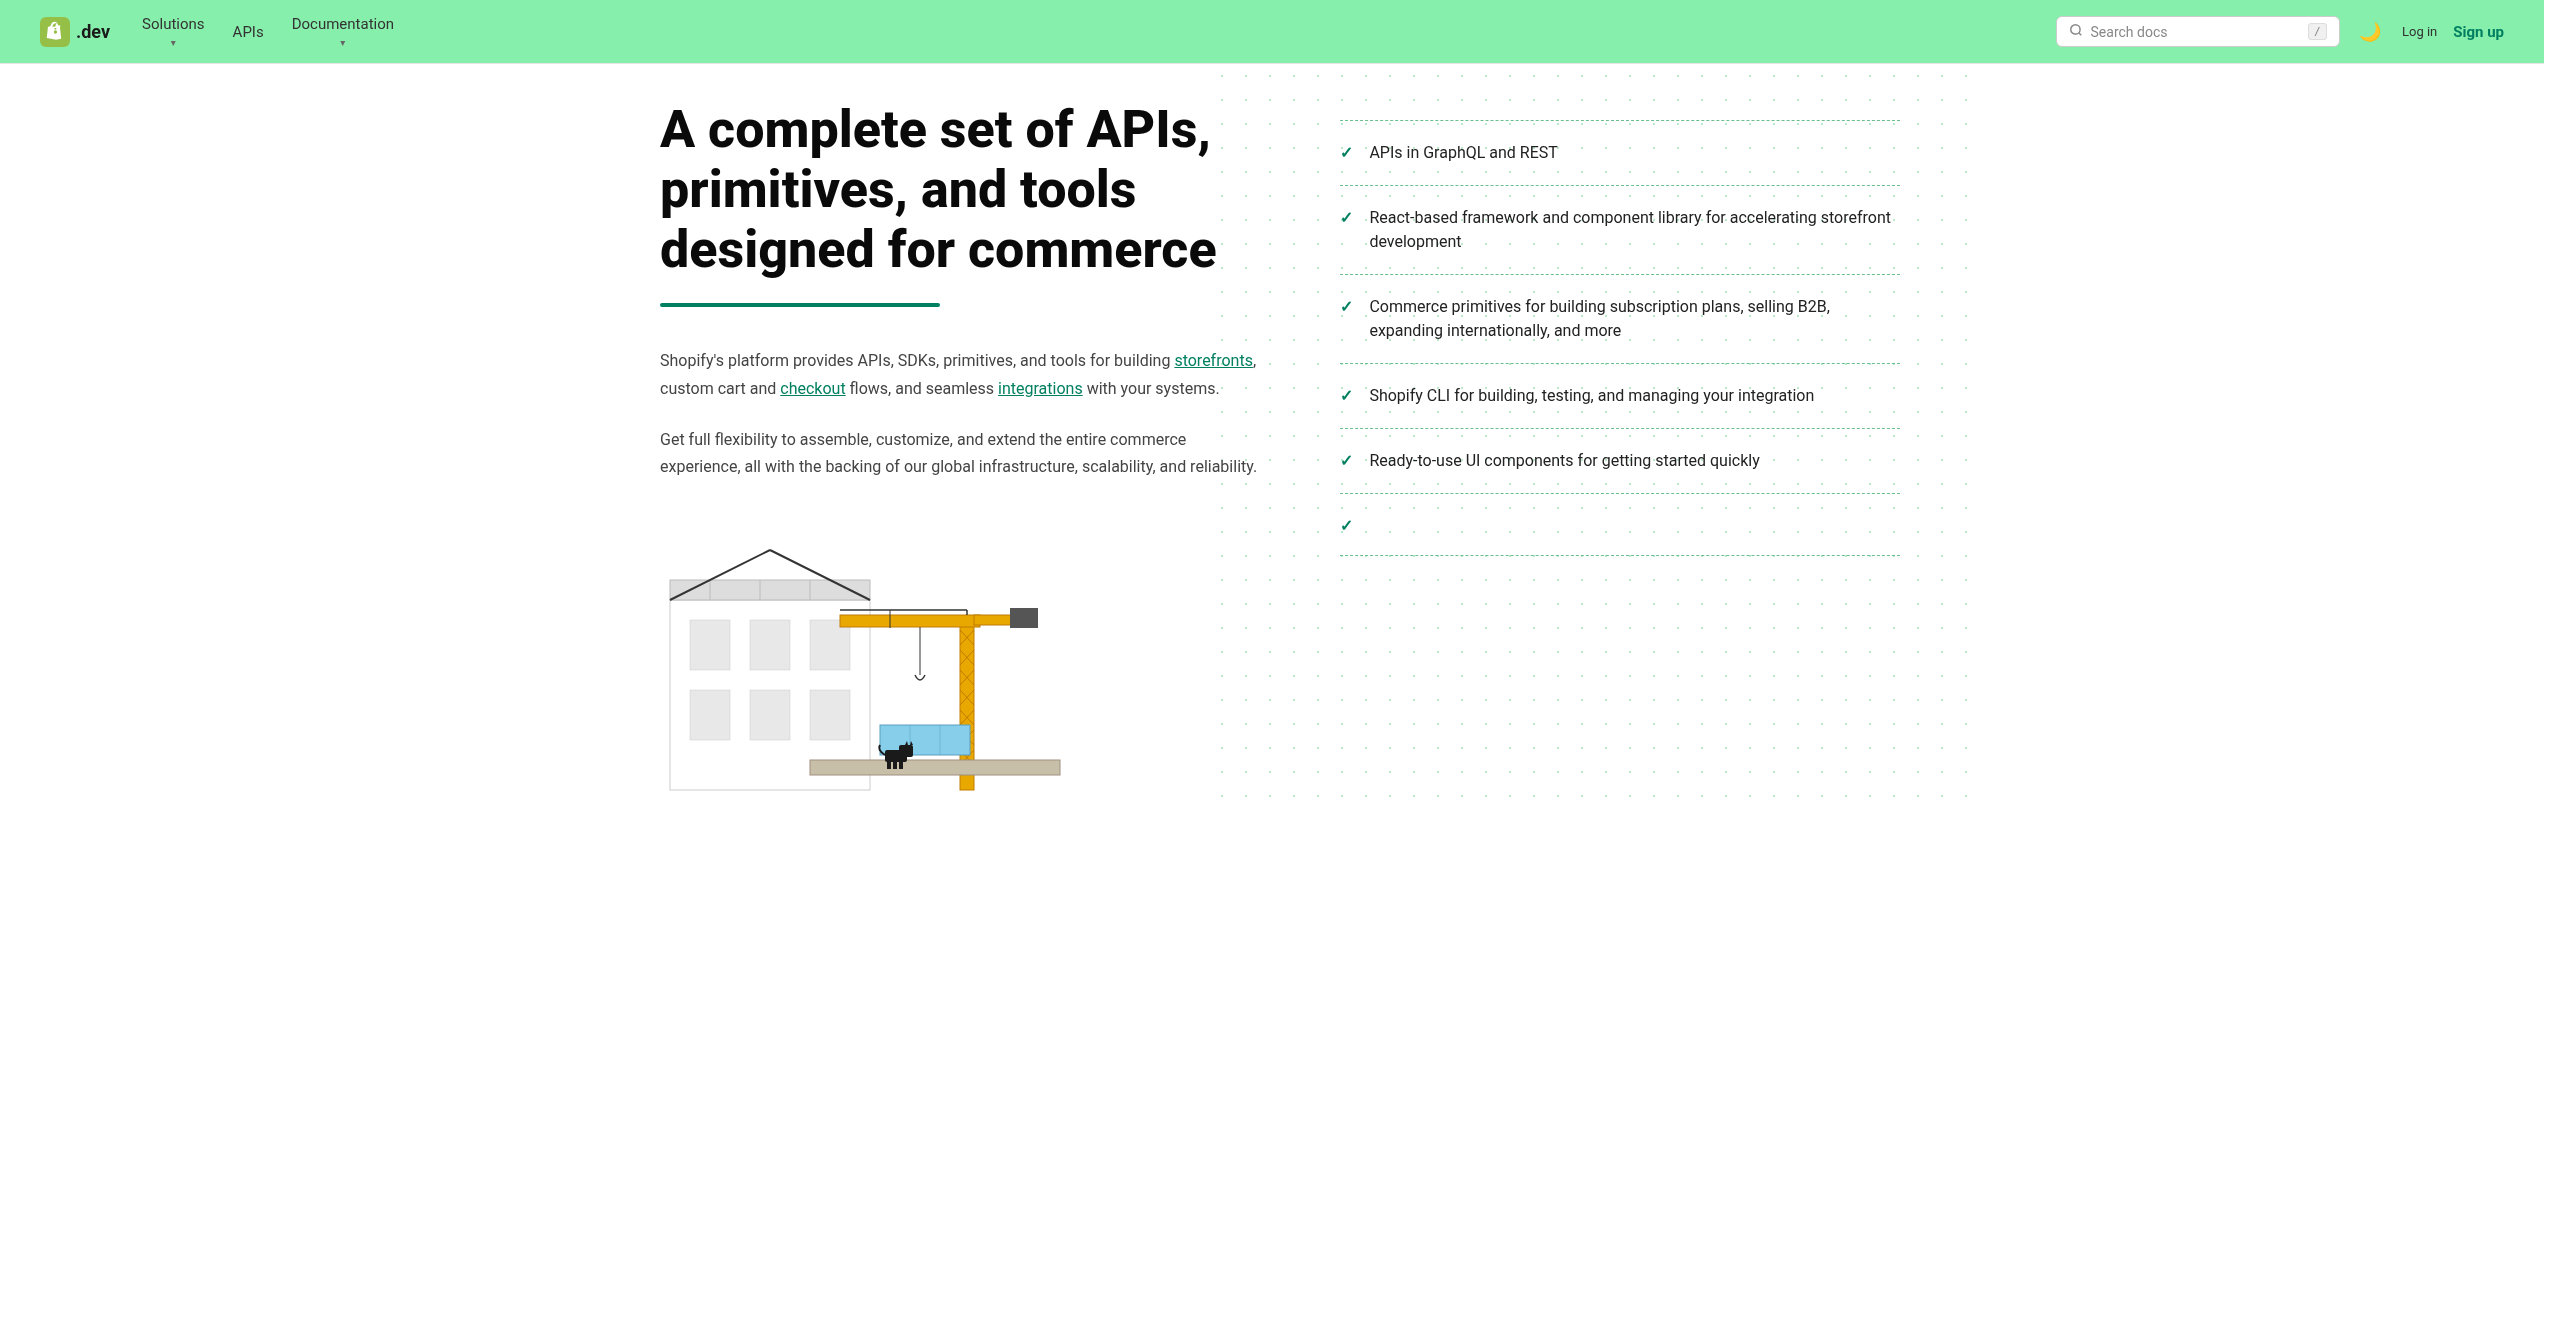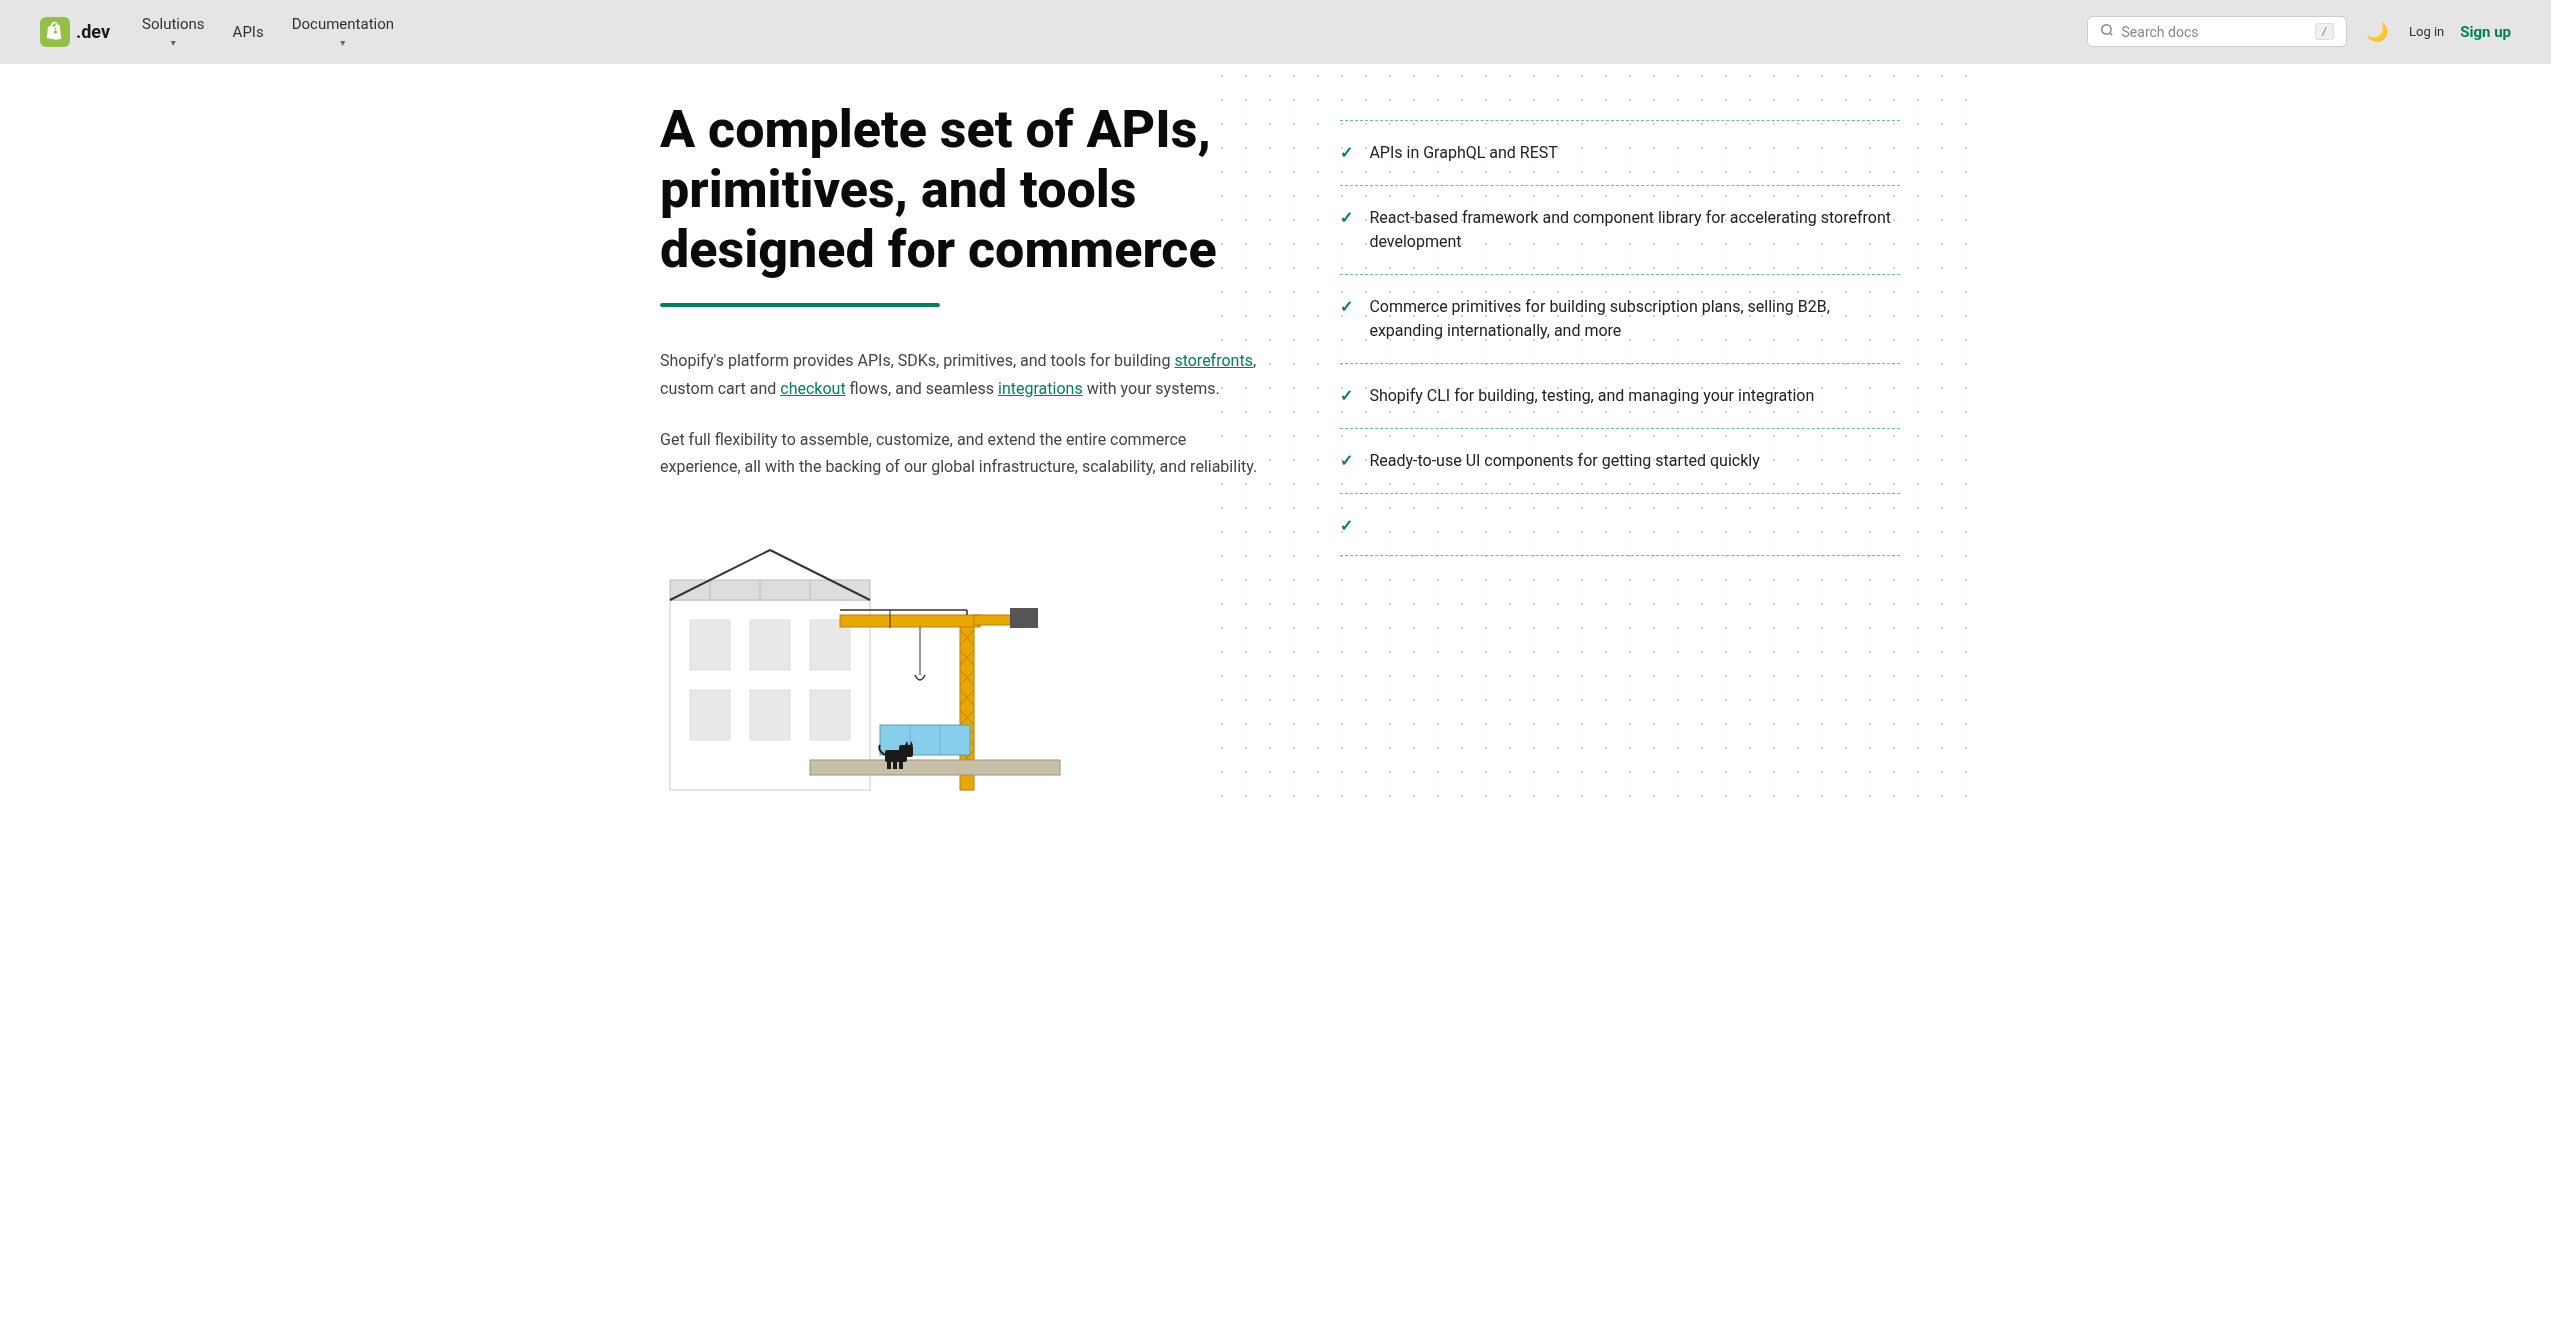--- a/index.html
+++ b/index.html
@@ -13,23 +13,23 @@
       background: #ffffff;
       color: #1a1a1a;
       overflow-x: hidden;
     }
 
     
     nav {
       position: fixed;
       top: 0;
       left: 0;
-      right: 9px;
+      right: 16px;
       height: 64px;
-      background: #e5e5e5;
+      background: #86efac;
       border-bottom: 1px solid #e5e5e5;
       display: flex;
       align-items: center;
       padding: 0 40px;
       z-index: 100;
       gap: 32px;
     }
 
     .nav-logo {
       display: flex;
@@ -76,21 +76,21 @@
       margin-left: auto;
     }
 
     .search-bar {
       display: flex;
       align-items: center;
       border: 1px solid #ccc;
       border-radius: 6px;
       padding: 6px 12px;
       gap: 8px;
-      width: 260px;
+      width: 284px;
       background: #fff;
       cursor: text;
     }
 
     .search-bar .search-icon-svg {
       color: #888;
       font-size: 14px;
     }
 
     .search-bar .search-placeholder {

